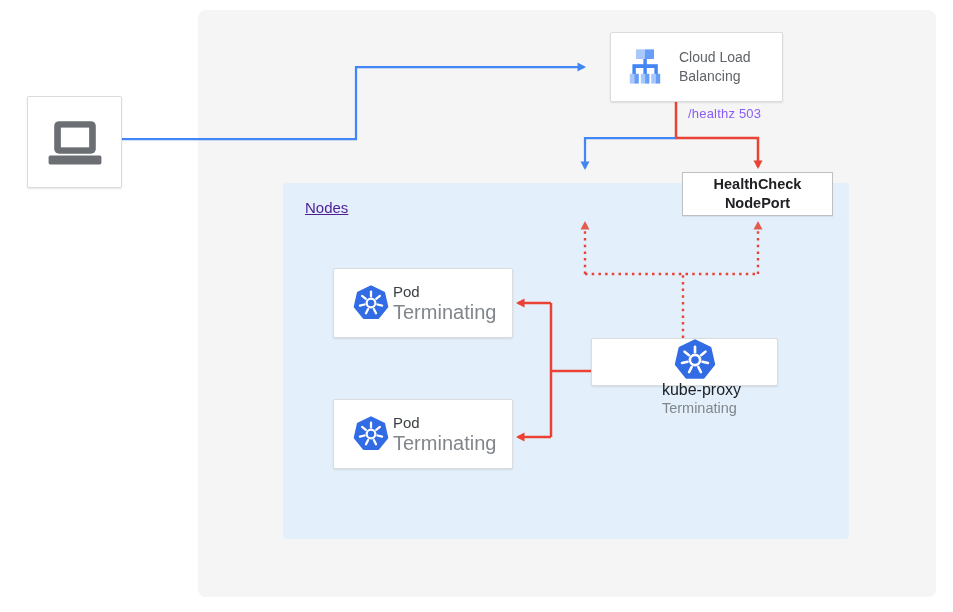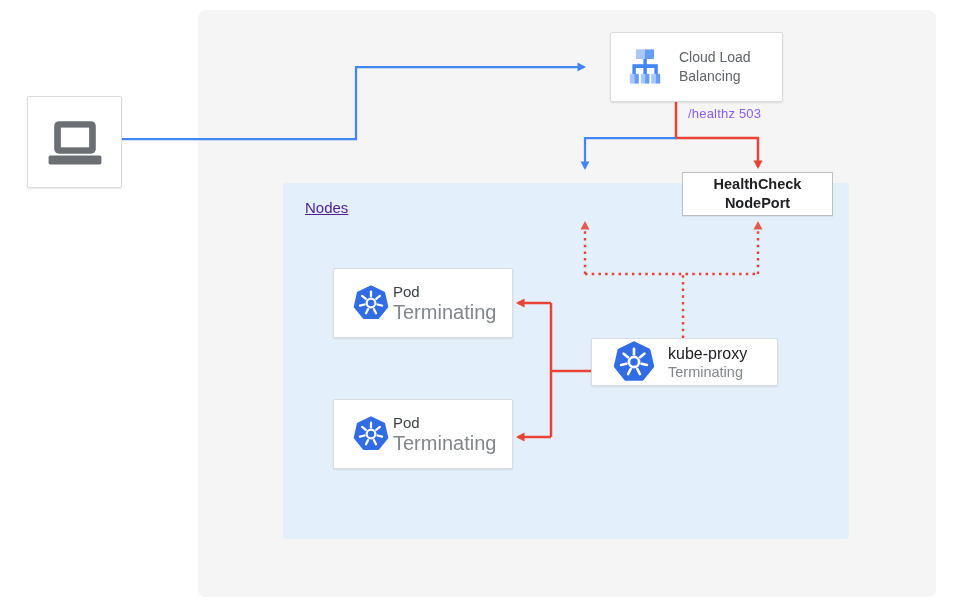--- a/index.html
+++ b/index.html
@@ -99,20 +99,21 @@
   .card-pod2 { left: 333px; top: 399px; }
   .card-pod .icon-wrap { width: 36px; height: 36px; flex: 0 0 36px; }
   .pod-text { margin-left: 4px; }
   .pod-title { font-size: 15px; color: #3C4043; }
   .pod-status { font-size: 20px; color: #80868B; margin-top: 1px; }
 
   .card-kproxy {
     left: 591px; top: 338px;
     width: 187px; height: 48px;
     padding-left: 21px;
+    flex-direction: column;
   }
   .card-kproxy .icon-wrap { width: 42px; height: 42px; flex: 0 0 42px; }
   .kproxy-text { margin-left: 13px; }
   .kproxy-title { font-size: 16px; color: #202124; }
   .kproxy-subtitle { font-size: 14.5px; color: #80868B; margin-top: 1px; }
 
   .healthz-label {
     position: absolute;
     left: 688px; top: 106px;
     font-size: 13px;

